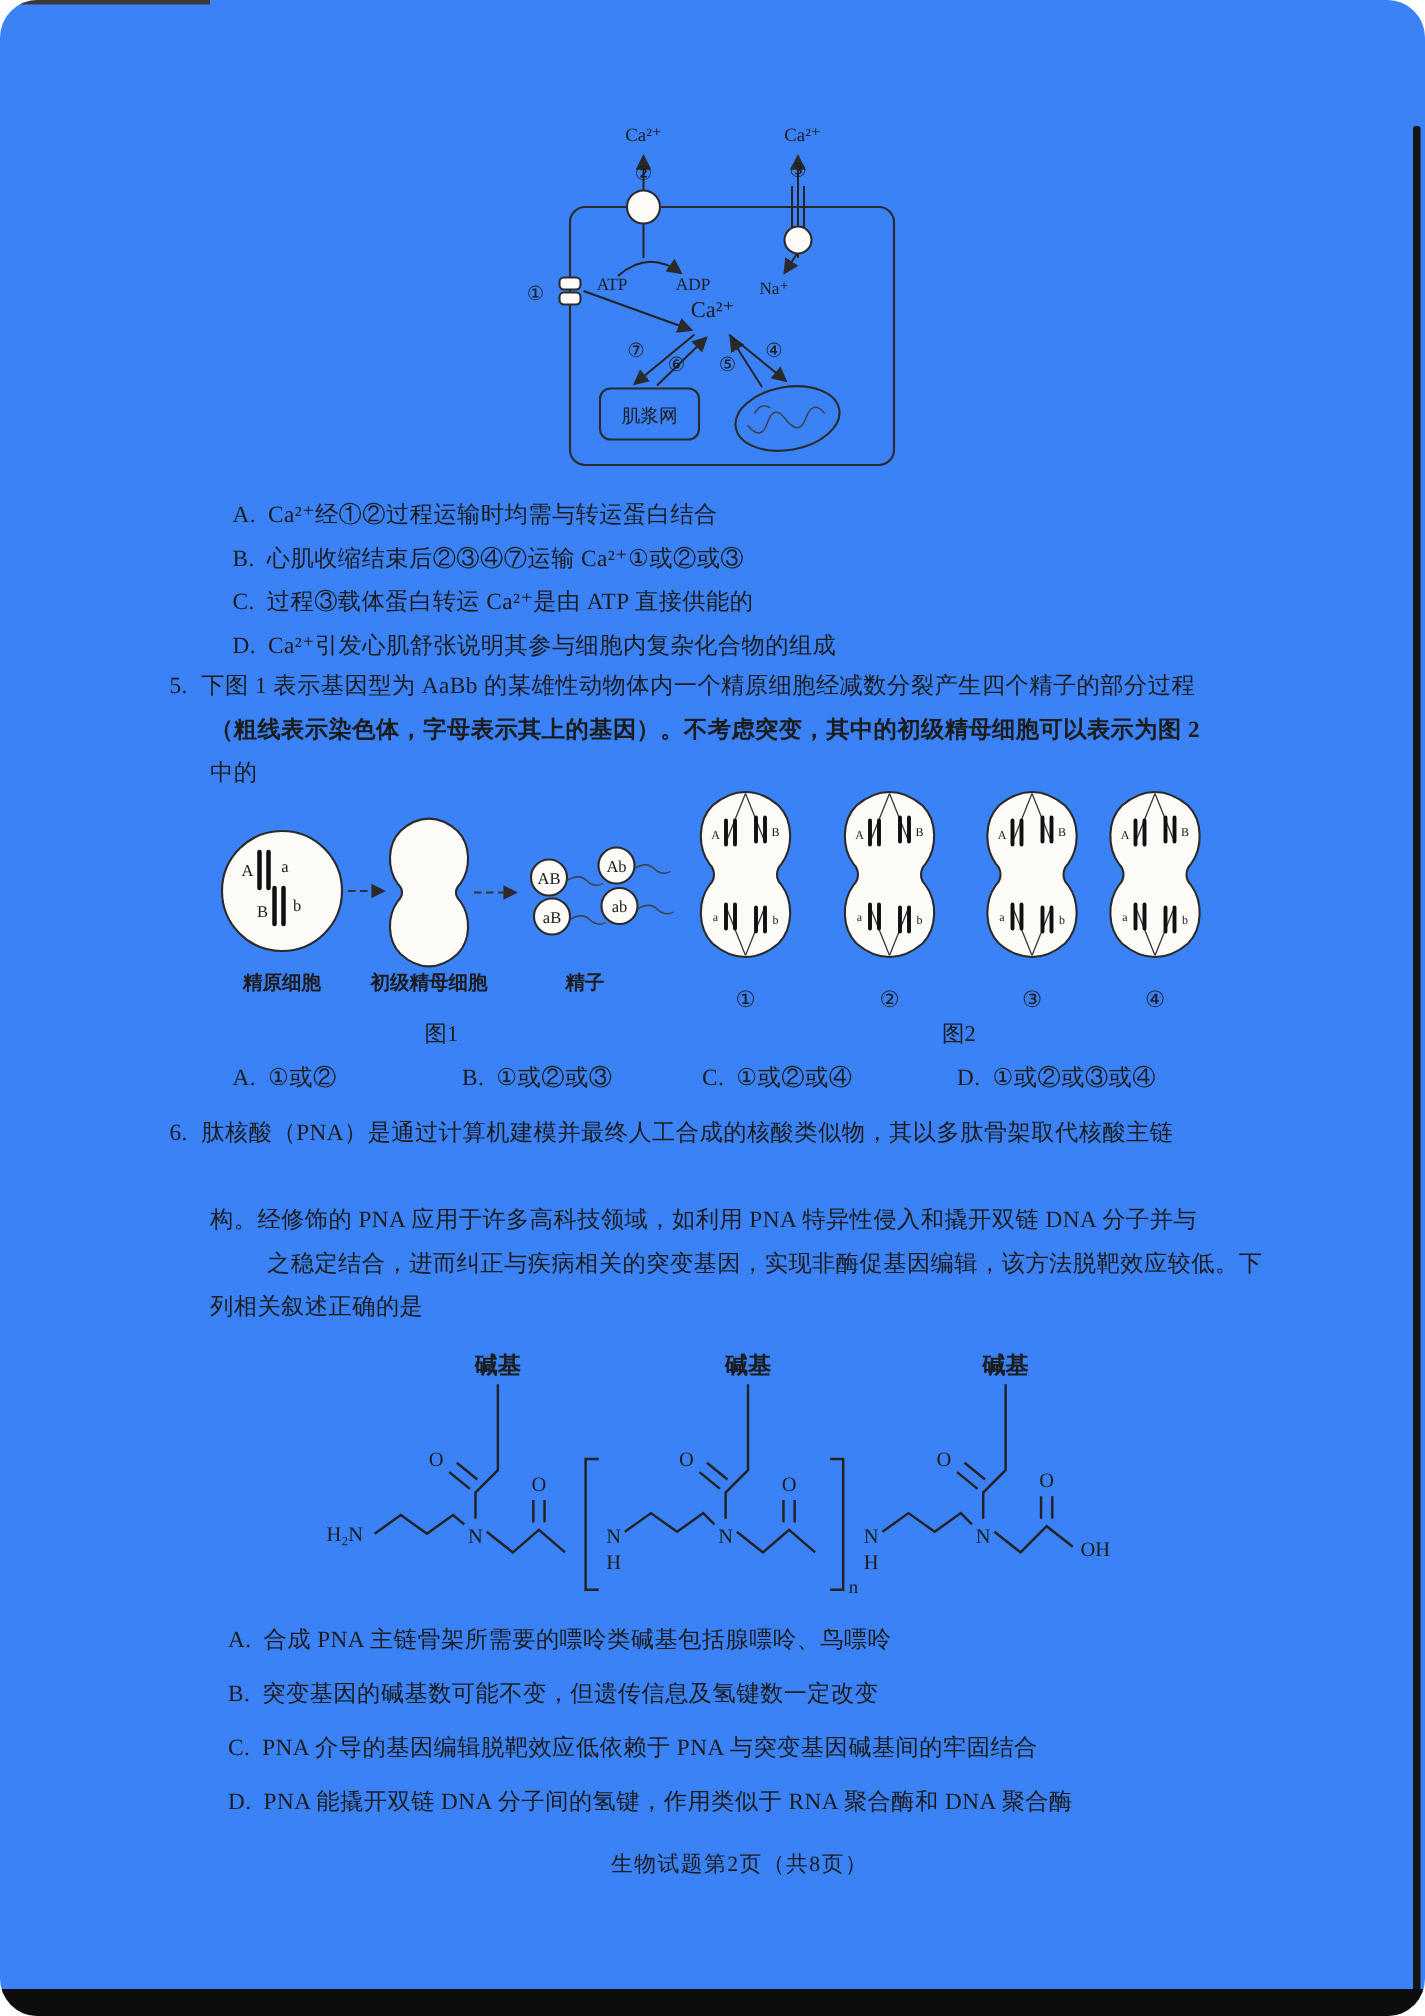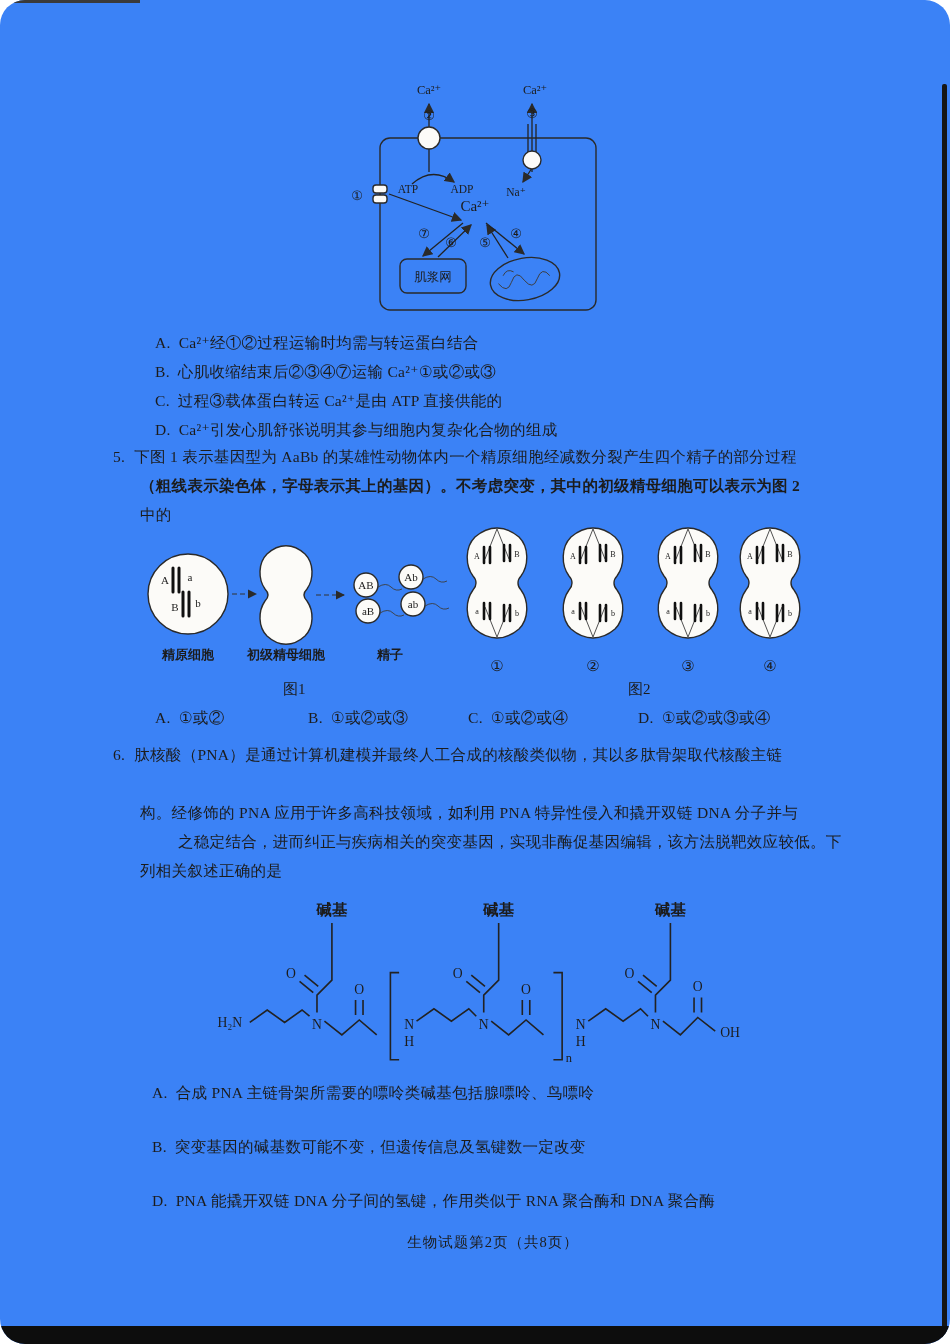--- a/index.html
+++ b/index.html
@@ -278,22 +278,25 @@
     <text class="atom" x="168" y="119">H</text>
     <text class="atom" x="306" y="105">N</text>
     <text class="atom" x="306" y="119">H</text>
     <text class="subn" x="294" y="132">n</text>
     <text class="atom" x="426" y="112">OH</text>
   </svg>
 
   <div class="abs line opt" style="left:152px;top:1083px;">
     <span class="lab">A.</span><span>合成 PNA 主链骨架所需要的嘌呤类碱基包括腺嘌呤、鸟嘌呤</span>
   </div>
-  <div class="abs line opt" style="left:152px;top:1119px;margin-top:18px;">
+  <div class="abs line opt" style="left:152px;top:1119px;">
     <span class="lab">B.</span><span>突变基因的碱基数可能不变，但遗传信息及氢键数一定改变</span>
+  </div>
+  <div class="abs line opt" style="left:152px;top:1155px;">
+    <span class="lab">C.</span><span>PNA 介导的基因编辑脱靶效应低依赖于 PNA 与突变基因碱基间的牢固结合</span>
   </div>
   <div class="abs line opt" style="left:152px;top:1191px;">
     <span class="lab">D.</span><span>PNA 能撬开双链 DNA 分子间的氢键，作用类似于 RNA 聚合酶和 DNA 聚合酶</span>
   </div>
 
   <div class="abs footer" style="left:0;top:1233px;padding-left:18px;">生物试题第2页（共8页）</div>
 
   <div class="abs edge-top" style="left:0;top:0;width:140px;height:3px;"></div>
   <div class="abs edge-right" style="left:942px;top:84px;width:5px;height:1260px;"></div>
   <div class="abs edge-bottom" style="left:0;top:1326px;width:950px;height:18px;"></div>

